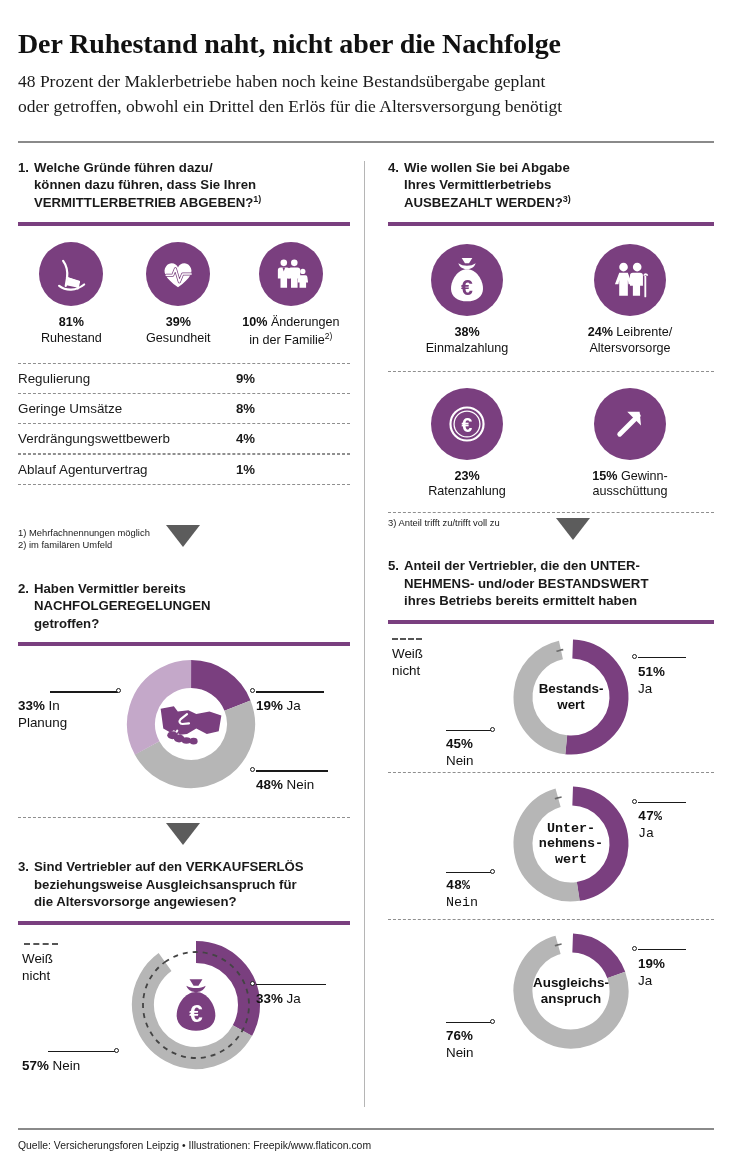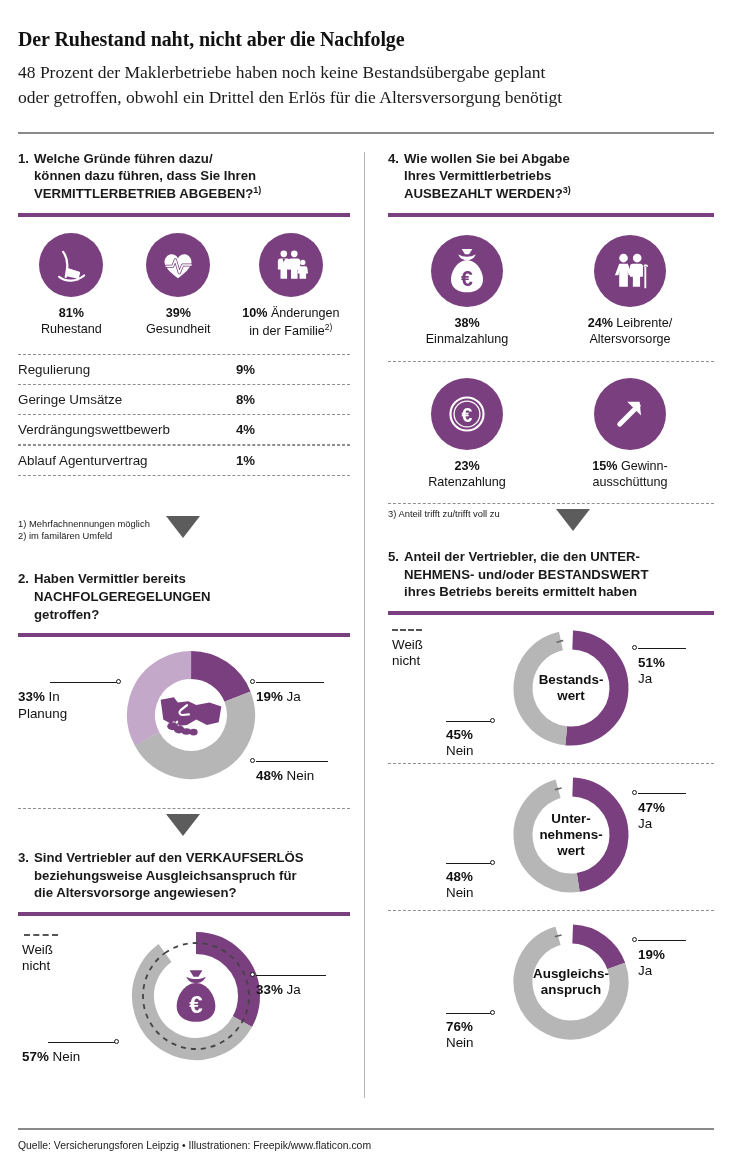--- a/index.html
+++ b/index.html
@@ -10,21 +10,21 @@
     color:#1a1a1a;
     position:relative;
     overflow:hidden;
   }
   .page { position:relative; width:732px; height:1166px; padding:0 18px; }
 
   
   .headline {
     font-family:"Liberation Serif", serif;
     font-weight:700;
-    font-size:20px;
+    font-size:28px;
     letter-spacing:-0.1px;
     padding-top:28px;
     line-height:1.15;
     color:#111;
   }
   .subhead {
     font-family:"Liberation Serif", serif;
     font-size:17.5px;
     line-height:1.42;
     margin-top:9px;
@@ -505,21 +505,21 @@
           <div class="leader" style="left:58px; top:98px; width:46px;"></div>
           <div class="dot" style="left:102px; top:95px;"></div>
           <div class="callout" style="left:58px; top:104px;">
             <b>45%</b><br>
             <span>Nein</span>
           </div>
         </div>
 
         <div class="dashline"></div>
 
-        <div class="donut-block" style="height:142px; margin-top:4px;">
+        <div class="donut-block" style="height:142px; margin-top:4px;font-family:Liberation Mono, monospace;">
           <div class="donut" style="position:absolute; left:120px; top:4px;">
             <svg width="126" height="126" viewBox="0 0 126 126" aria-hidden="true">
               <g transform="translate(63,63)">
                 <circle r="48" fill="none" stroke="#7a3f7f" stroke-width="19" stroke-dasharray="141.7 159.9" transform="rotate(-88)"></circle>
                 <circle r="48" fill="none" stroke="#b6b6b6" stroke-width="19" stroke-dasharray="144.8 156.8" transform="rotate(81.2)"></circle>
                 <circle r="48" fill="none" stroke="#6b6b6b" stroke-width="1.6" stroke-dasharray="4 4 0 290" transform="rotate(-106)"></circle>
               </g>
             </svg>
             <div class="center-lbl">
               <span>Unter-</span>

